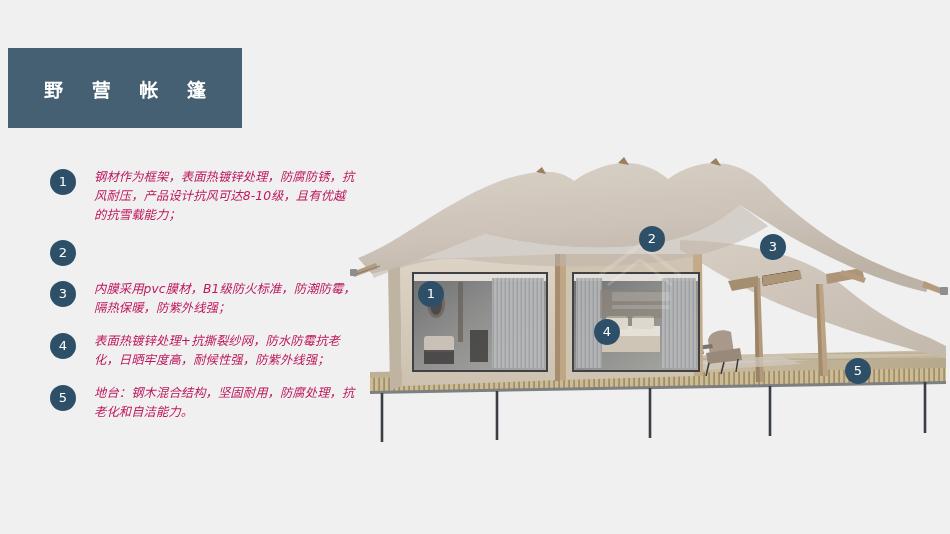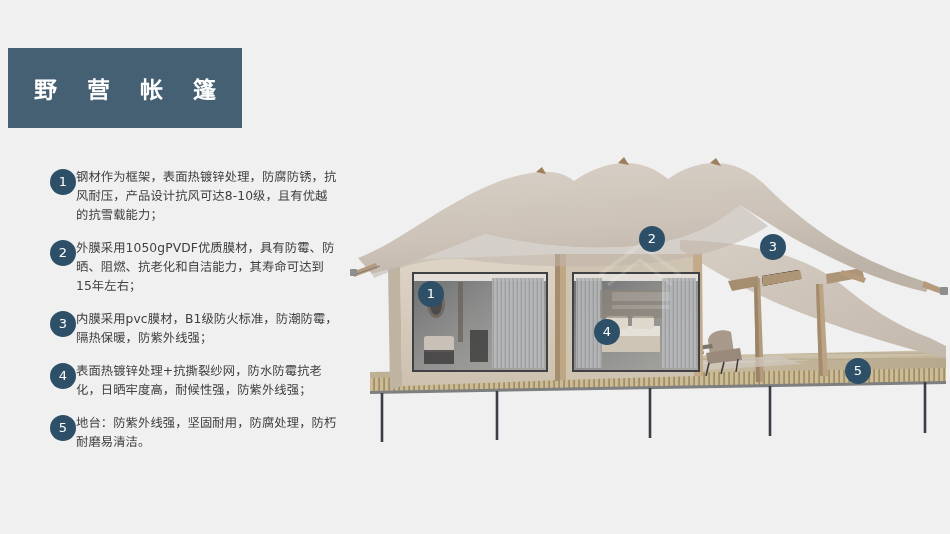--- a/index.html
+++ b/index.html
@@ -27,21 +27,21 @@
     width: 234px;
     height: 80px;
     background: #466073;
     display: flex;
     align-items: center;
     justify-content: center;
     box-sizing: border-box;
   }
   .title-text {
     color: #ffffff;
-    font-size: 23px;
+    font-size: 19px;
     font-weight: bold;
     letter-spacing: 11px;
     text-indent: 11px;
     white-space: nowrap;
   }
 
   
   .feature-list {
     position: absolute;
     left: 50px;
@@ -61,25 +61,27 @@
     border-radius: 50%;
     background: #2d5068;
     color: #ffffff;
     font-size: 13px;
     line-height: 26px;
     text-align: center;
     font-weight: normal;
     margin-top: 1px;
   }
   .feature-text {
-    color: #404040;
+    margin-left: 18px;
+    color: #be185d;
     font-size: 12.3px;
     line-height: 19px;
     letter-spacing: 0.1px;
     max-width: 262px;
+    font-style: italic;
   }
 
   
   .illustration {
     position: absolute;
     left: 350px;
     top: 150px;
     width: 600px;
     height: 300px;
   }
@@ -114,36 +116,35 @@
 
   <div class="feature-list">
 
     <div class="feature-item">
       <div class="badge">1</div>
       <div class="feature-text">钢材作为框架，表面热镀锌处理，防腐防锈，抗风耐压，产品设计抗风可达8-10级，且有优越的抗雪载能力；</div>
     </div>
 
     <div class="feature-item">
       <div class="badge">2</div>
-      <div class="feature-text">外膜采用1050gPVDF优质膜材，具有防霉、防晒、阻燃、抗老化和自洁能力，其寿命可达到15年左右；</div>
     </div>
 
     <div class="feature-item">
       <div class="badge">3</div>
       <div class="feature-text">内膜采用pvc膜材，B1级防火标准，防潮防霉，隔热保暖，防紫外线强；</div>
     </div>
 
     <div class="feature-item">
       <div class="badge">4</div>
       <div class="feature-text">表面热镀锌处理+抗撕裂纱网，防水防霉抗老化，日晒牢度高，耐候性强，防紫外线强；</div>
     </div>
 
     <div class="feature-item">
       <div class="badge">5</div>
-      <div class="feature-text">地台：防紫外线强，坚固耐用，防腐处理，防朽耐磨易清洁。</div>
+      <div class="feature-text">地台：钢木混合结构，坚固耐用，防腐处理，抗老化和自洁能力。</div>
     </div>
 
   </div>
 
   <div class="illustration">
     <svg width="600" height="300" viewBox="0 0 600 300" xmlns="http://www.w3.org/2000/svg">
       <defs>
         <linearGradient id="canopyGrad" x1="0" y1="0" x2="0.35" y2="1">
           <stop offset="0%" stop-color="#d9d1c8"></stop>
           <stop offset="55%" stop-color="#cdc3b8"></stop>

